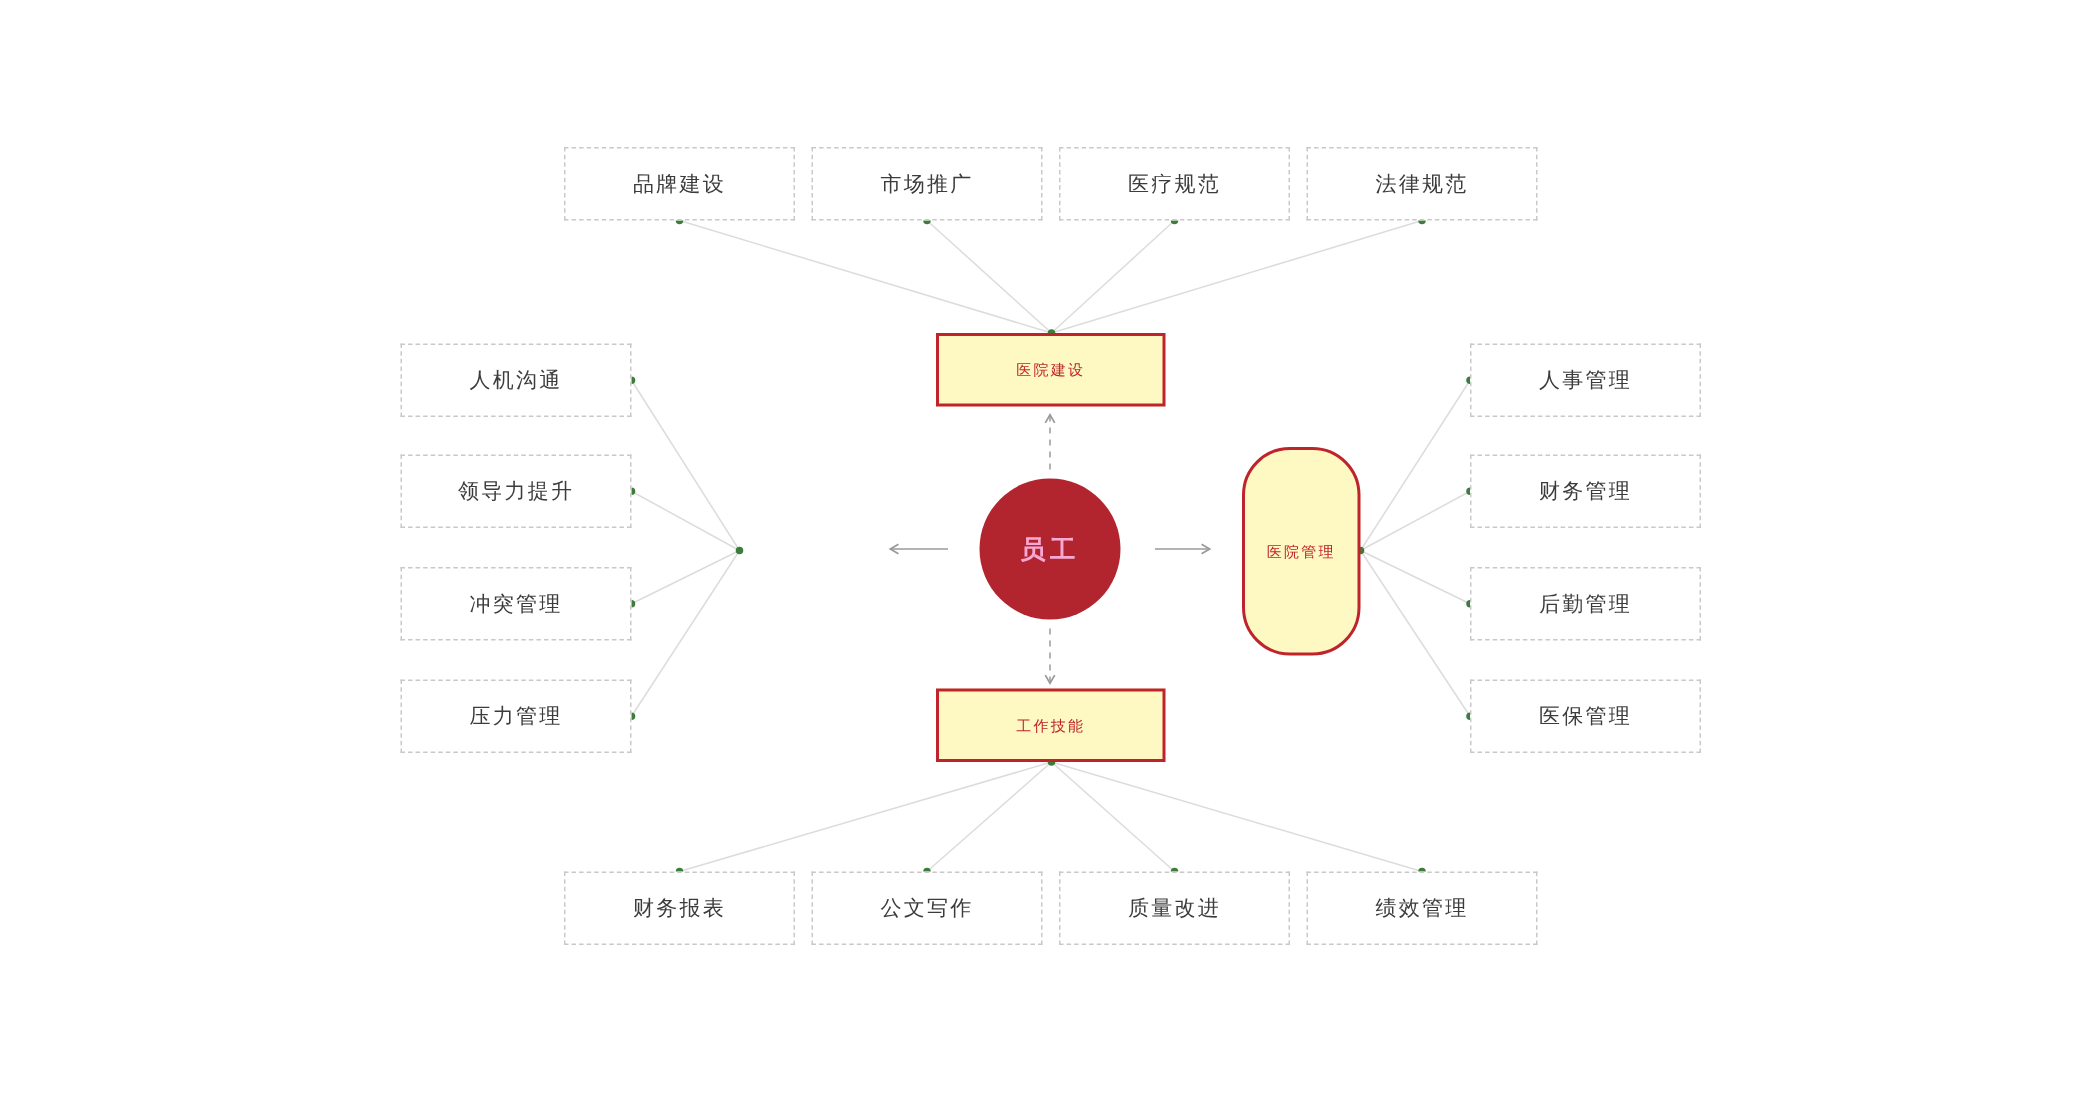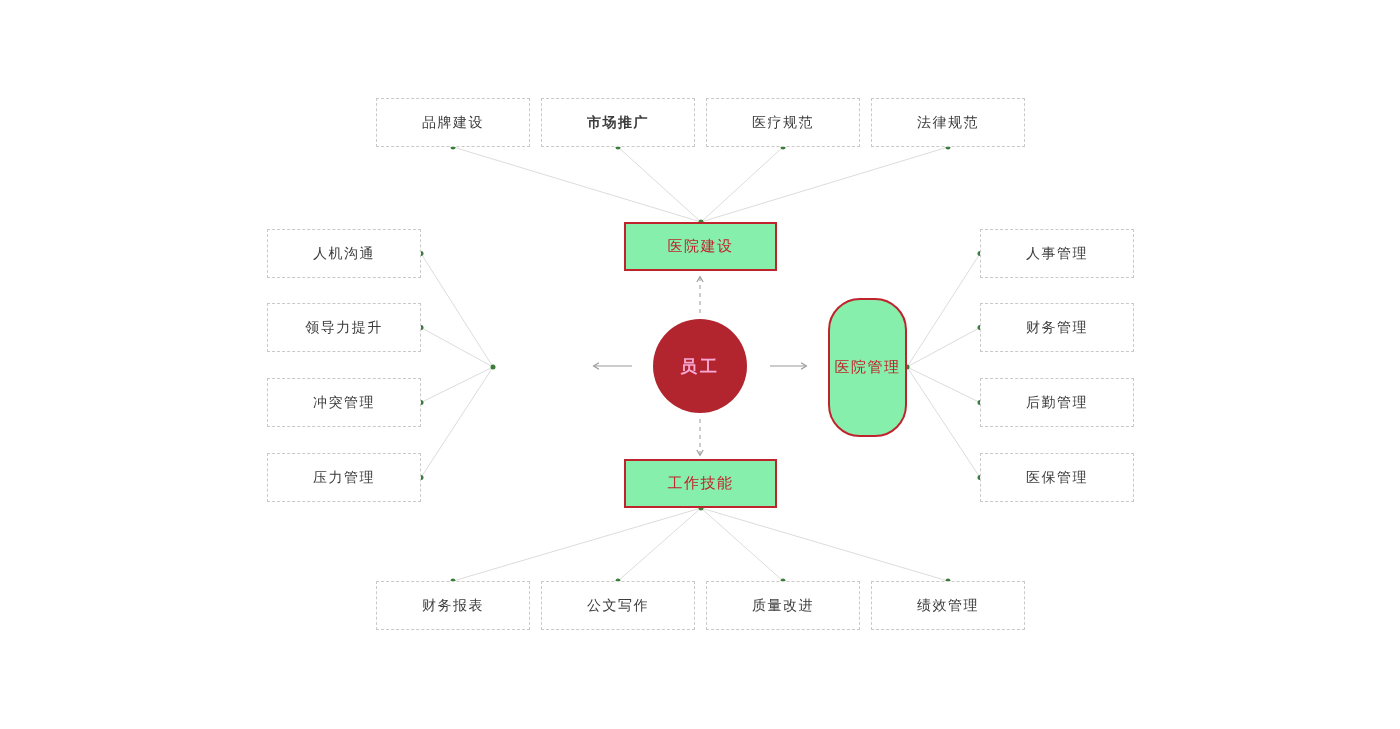--- a/index.html
+++ b/index.html
@@ -27,42 +27,42 @@
     background: #ffffff;
     display: flex; align-items: center; justify-content: center;
     font-size: 14px;
     letter-spacing: 1.5px;
     color: var(--leaf-text, #3c3c3c);
   }
   .main-node {
     position: absolute;
     box-sizing: border-box;
     border: 2px solid var(--box-red, #bf242c);
-    background: #86efac;
+    background: #fef9c3;
     display: flex; align-items: center; justify-content: center;
-    font-size: 15px;
+    font-size: 10px;
     letter-spacing: 1.5px;
     color: var(--box-red, #bf242c);
   }
   .center-circle {
     position: absolute;
     left: 653px; top: 319px;
     width: 94px; height: 94px;
     border-radius: 50%;
     background: var(--circle-red, #b2242e);
     color: #f9a8d4;
     display: flex; align-items: center; justify-content: center;
     font-size: 17px;
     font-weight: bold;
     letter-spacing: 3px;
   }
 
   
   #leaf-t1 { left: 376px; top: 98px; }
-  #leaf-t2 { left: 541px; top: 98px; font-weight: bold; }
+  #leaf-t2 { left: 541px; top: 98px; }
   #leaf-t3 { left: 706px; top: 98px; }
   #leaf-t4 { left: 871px; top: 98px; }
 
   #leaf-b1 { left: 376px; top: 581px; }
   #leaf-b2 { left: 541px; top: 581px; }
   #leaf-b3 { left: 706px; top: 581px; font-family: Liberation Mono, monospace; }
   #leaf-b4 { left: 871px; top: 581px; }
 
   #leaf-l1 { left: 267px; top: 229px; }
   #leaf-l2 { left: 267px; top: 303px; }

